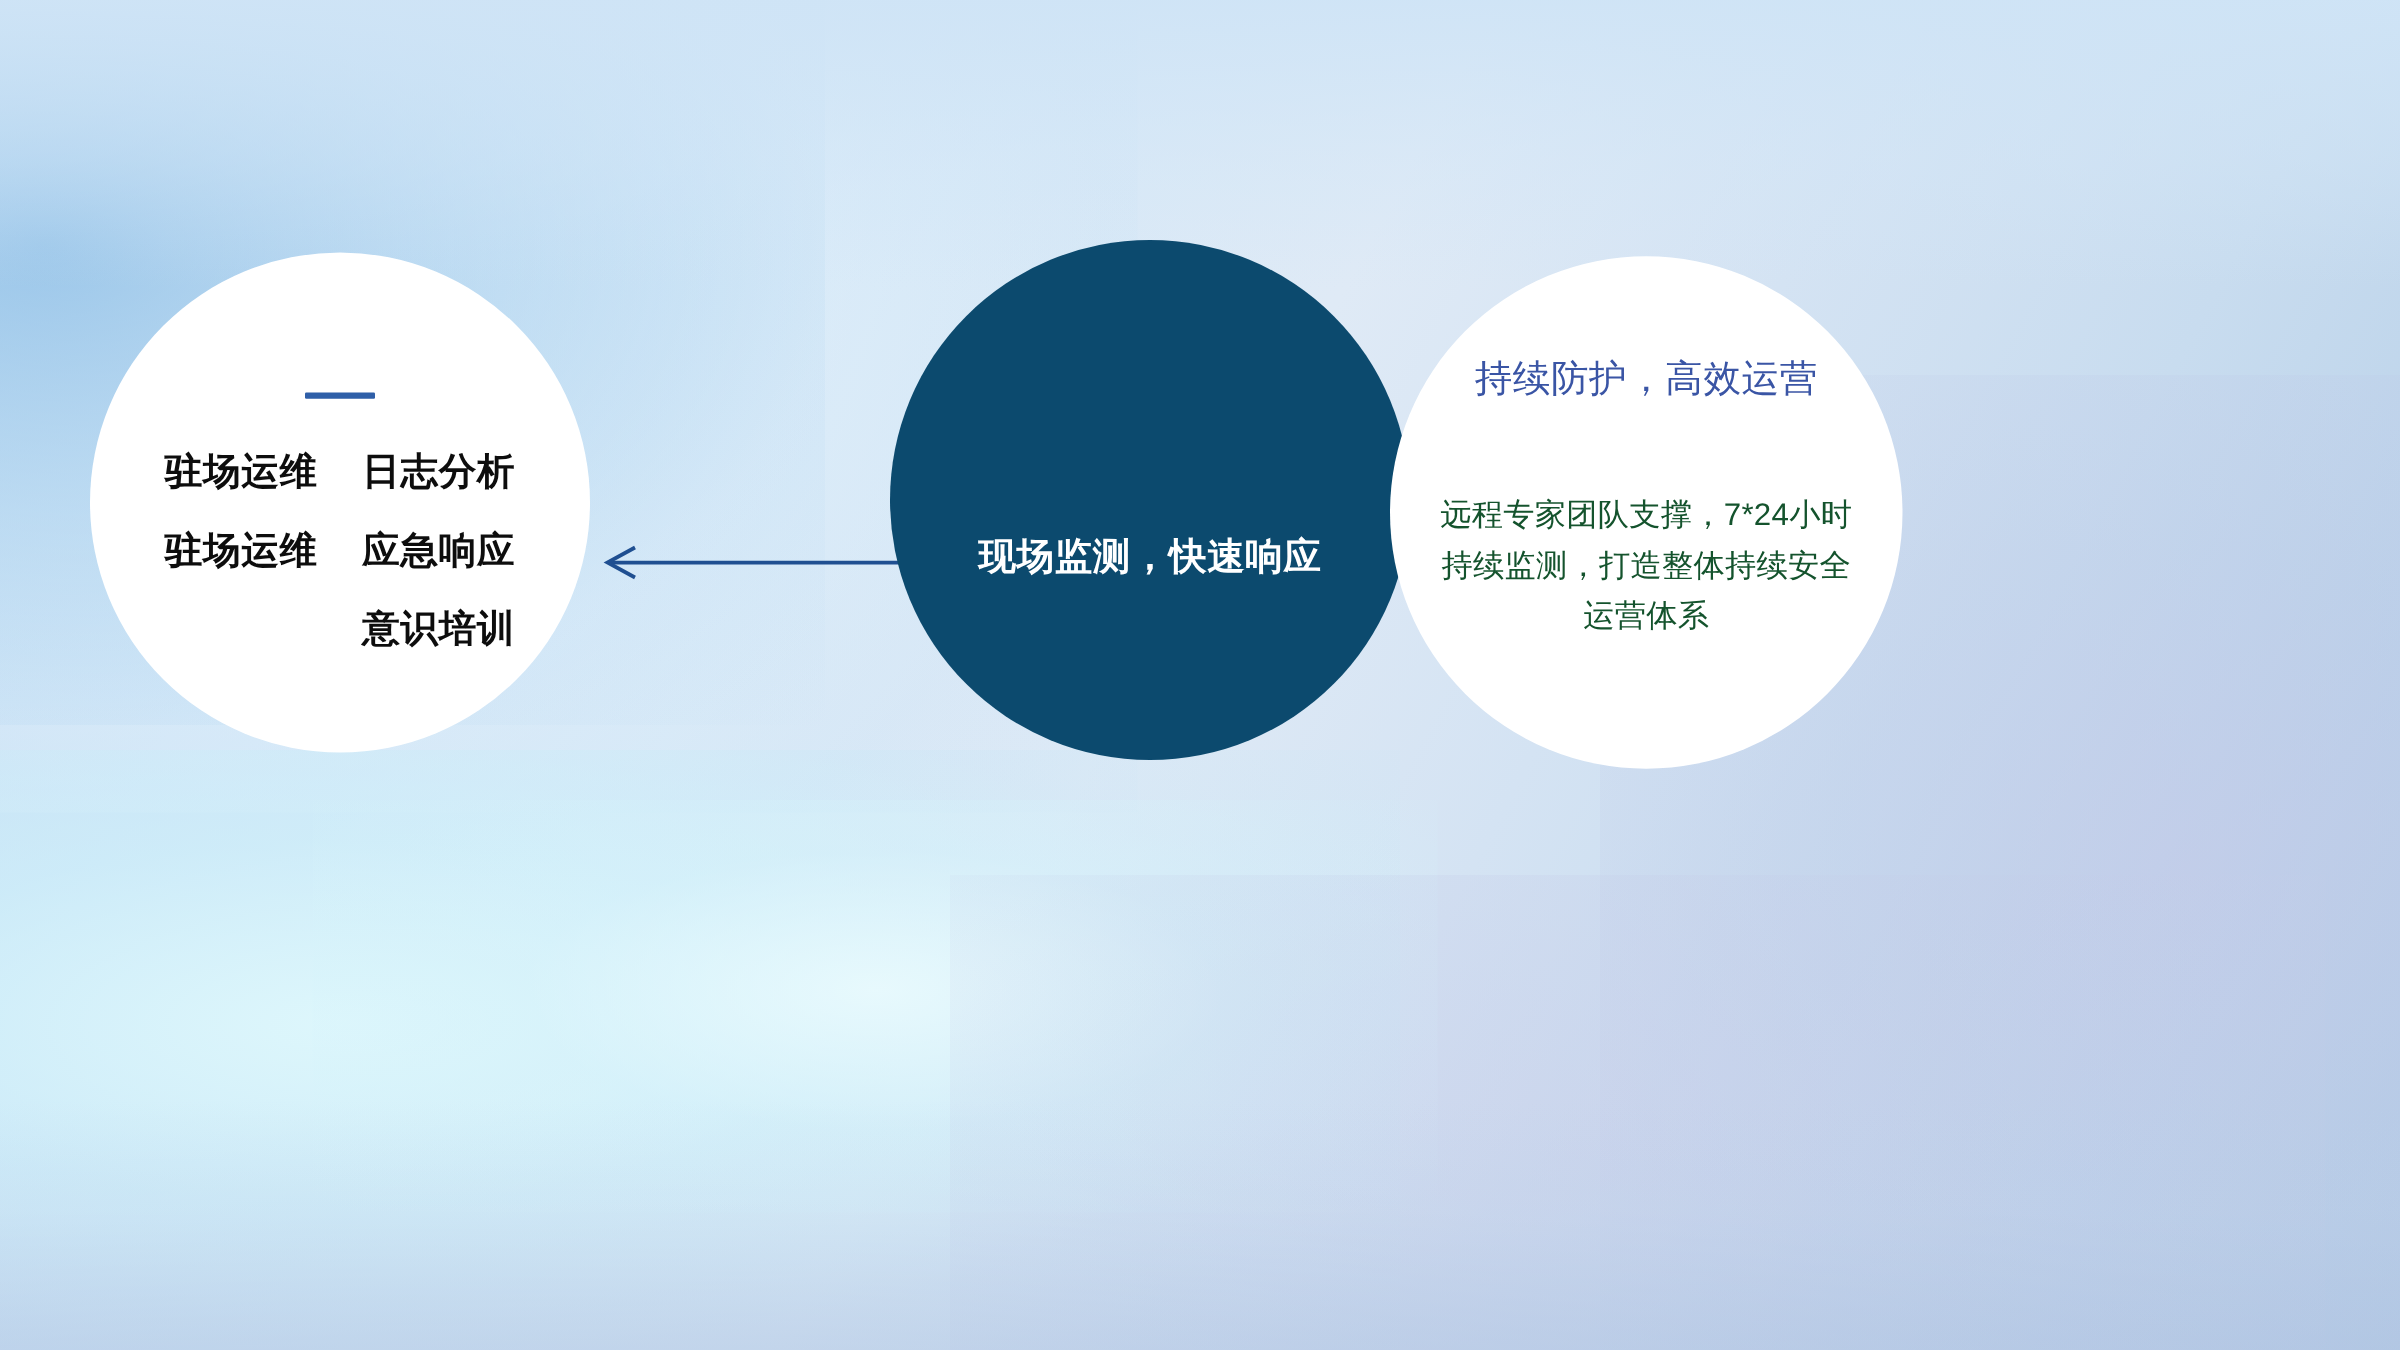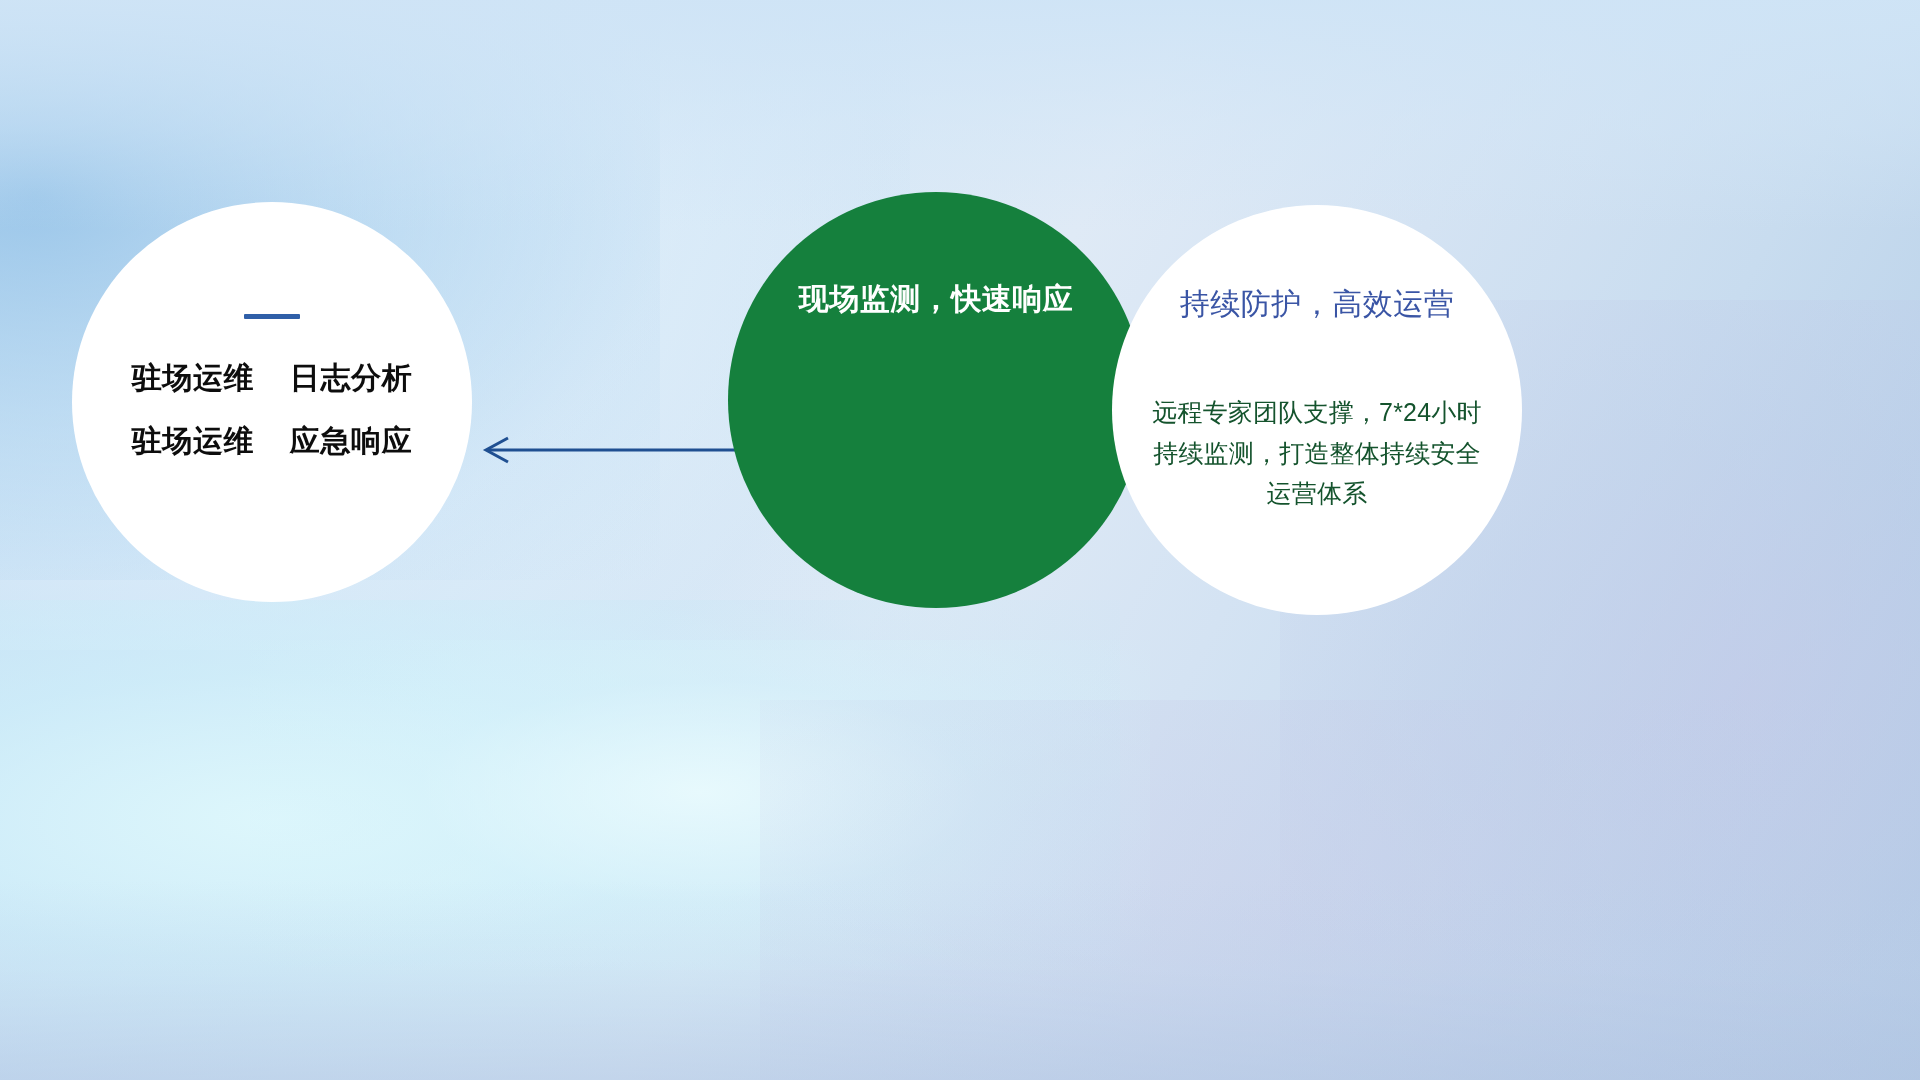--- a/index.html
+++ b/index.html
@@ -167,27 +167,28 @@
     line-height: 1.00;
   }
   .left-line {
     white-space: pre;
     margin-bottom: 33px;
     letter-spacing: 0.6px;
   }
   .left-line:last-child { margin-bottom: 0; }
 
   .circle-mid {
-    left: 728px;
+    left: 712px;
     top: 192px;
     width: 416px;
     height: 416px;
-    background: #15803d;
+    background: #0c4a6e;
     z-index: 4;
     padding-top: 90px;
+    justify-content: center;
   }
   .mid-title {
     color: #ffffff;
     font-weight: bold;
     font-size: 30px;
     line-height: 1.1;
     white-space: pre;
     letter-spacing: 0.5px;
   }
   .mid-body {
@@ -245,20 +246,21 @@
 <svg class="connector" viewBox="0 0 420 100" width="420" height="100">
   <line x1="418" y1="50" x2="28" y2="50" stroke="#1f4f91" stroke-width="3"></line>
   <polyline points="48,38 26,50 48,62" fill="none" stroke="#1f4f91" stroke-width="3" stroke-linecap="butt" stroke-linejoin="miter"></polyline>
 </svg>
 
 <div class="circle circle-left">
   <div class="dash-divider"></div>
   <div class="left-lines">
     <div class="left-line">驻场运维    日志分析</div>
     <div class="left-line">驻场运维    应急响应</div>
+    <div class="left-line">意识培训</div>
   </div>
 </div>
 
 <div class="circle circle-mid">
   <div class="mid-title">现场监测，快速响应</div>
 </div>
 
 <div class="circle circle-right">
   <div class="right-title">持续防护，高效运营</div>
   <div class="right-body">远程专家团队支撑，7*24小时持续监测，打造整体持续安全运营体系</div>

